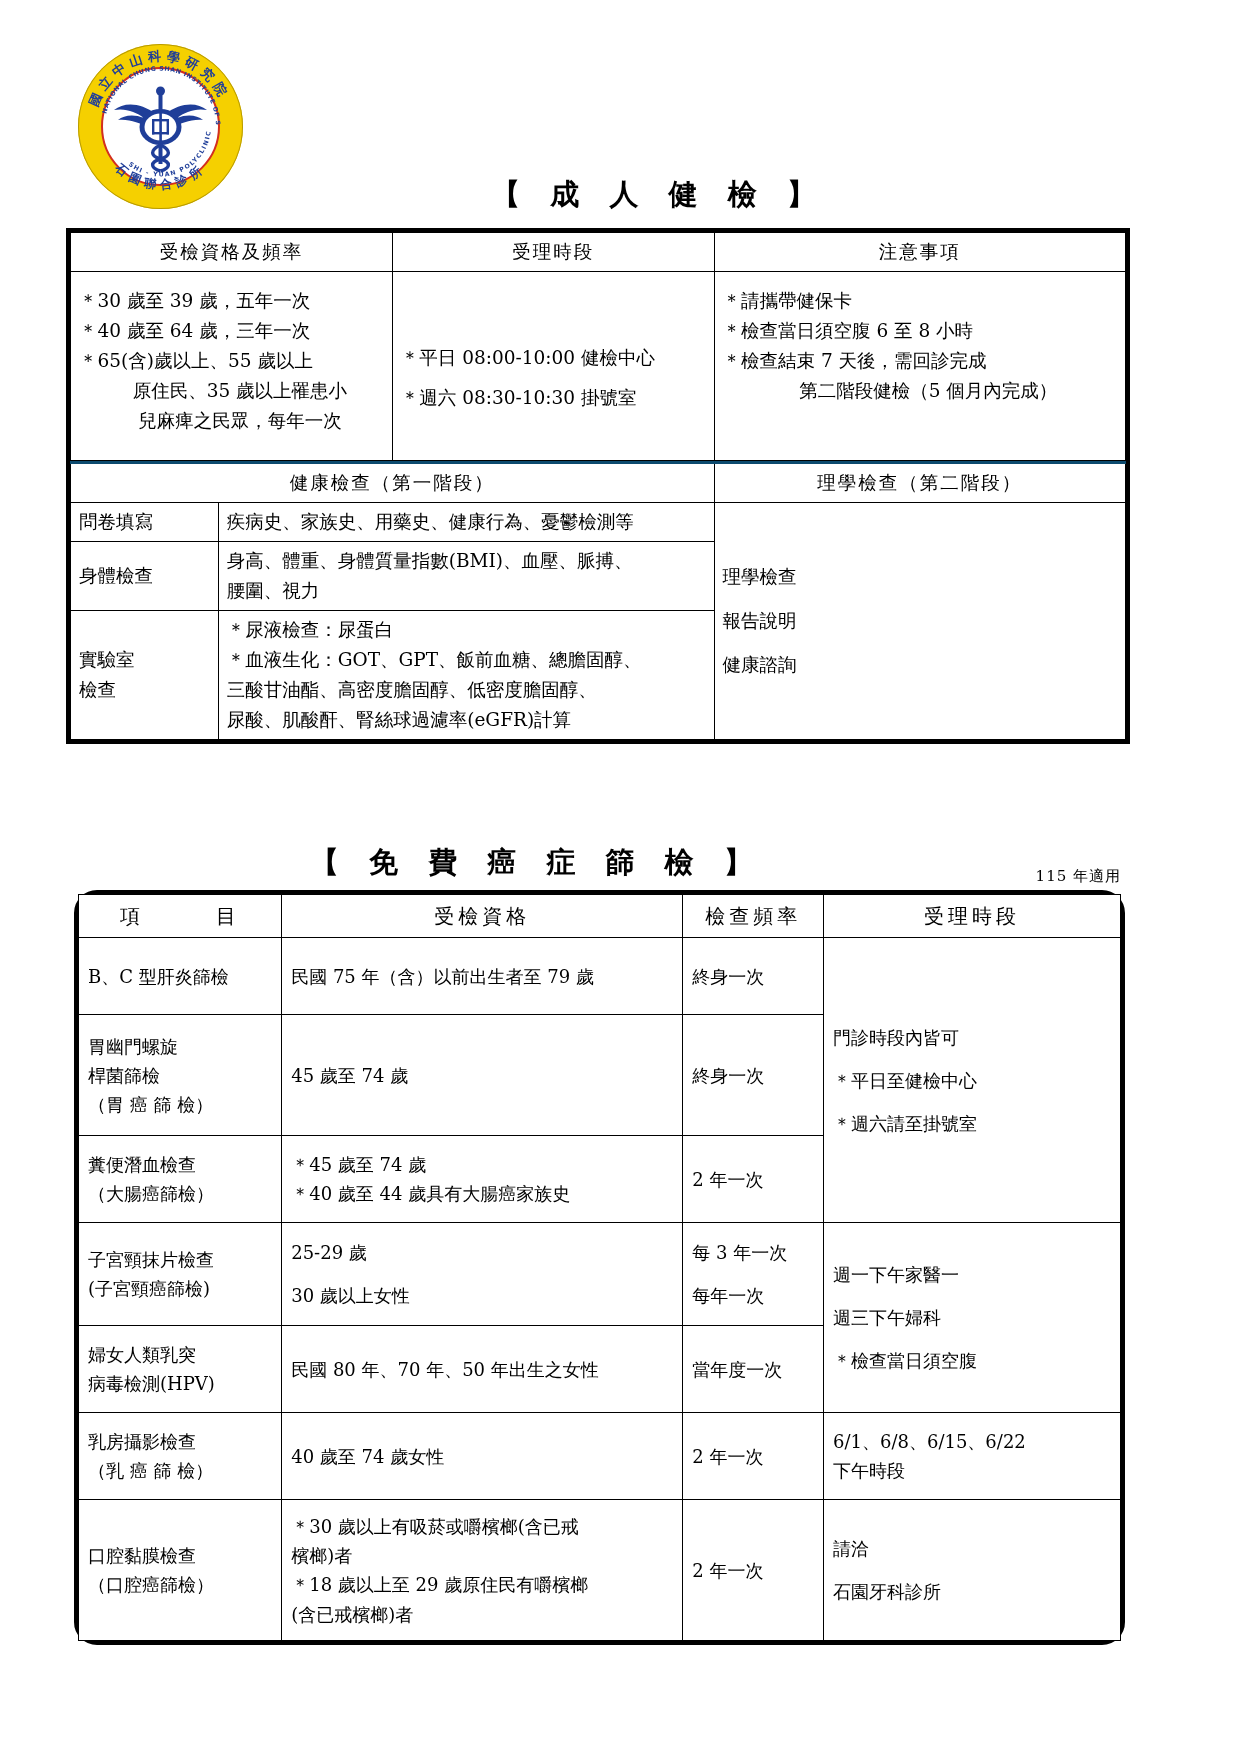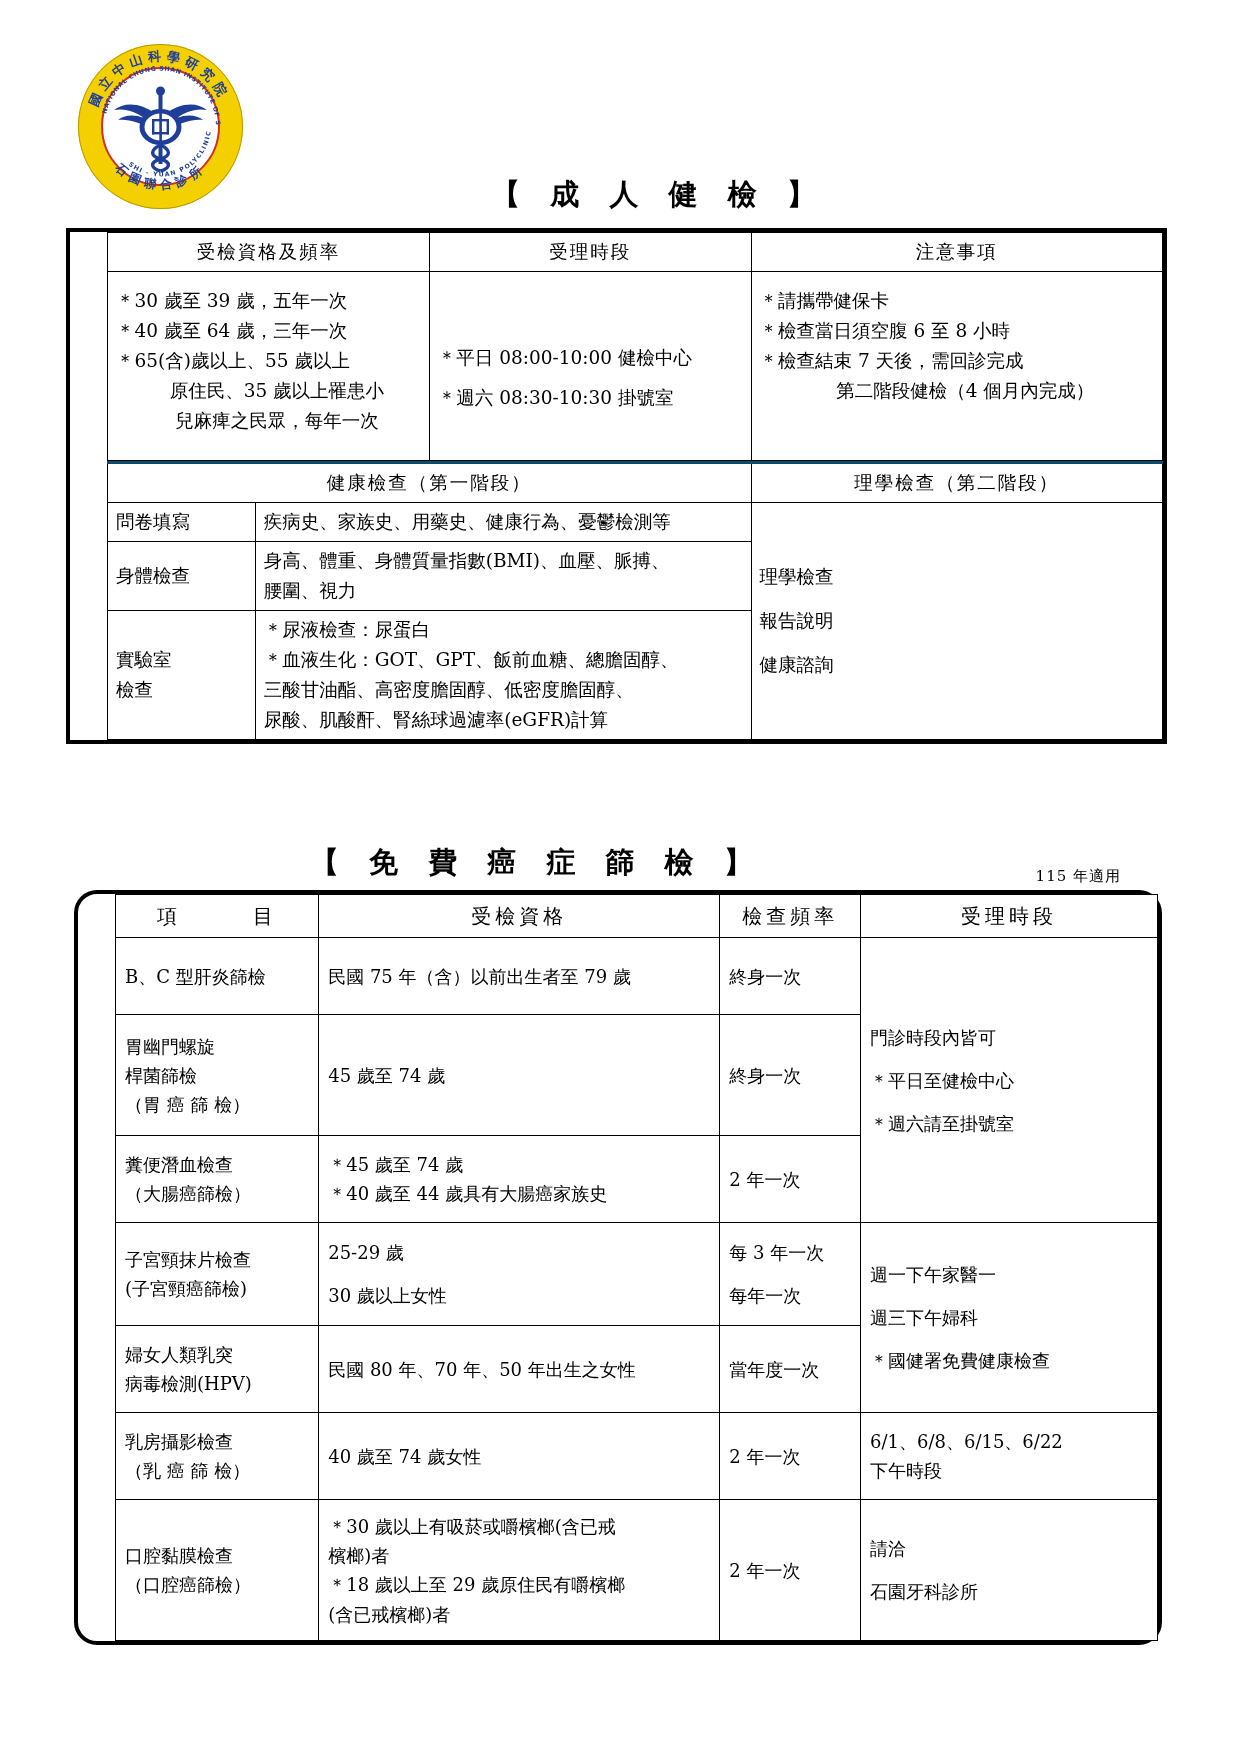--- a/index.html
+++ b/index.html
@@ -86,21 +86,20 @@
   table.doc td, table.doc th {
     border: 1.5px solid #000;
     padding: 4px 8px;
     vertical-align: middle;
     font-size: 18.5px;
     line-height: 1.62;
     font-weight: normal;
   }
   .thickbox {
     border: 4px solid #000;
-    padding-left: 37px;
   }
   .hdr {
     text-align: center;
     font-weight: 700;
     font-size: 20px;
     letter-spacing: 2px;
   }
   .ctr { }
   .lft { text-align: left; }
 
@@ -233,21 +232,21 @@
           <td class="lft cell-lines">
             <div style="height:24px"></div>
             <div>＊平日 08:00-10:00 健檢中心</div>
             <div style="height:10px"></div>
             <div>＊週六 08:30-10:30 掛號室</div>
           </td>
           <td class="lft cell-lines" style="vertical-align:top;padding-top:14px">
             <div>＊請攜帶健保卡</div>
             <div>＊檢查當日須空腹 6 至 8 小時</div>
             <div>＊檢查結束 7 天後，需回診完成</div>
-            <div class="indent">第二階段健檢（4 個月內完成）</div>
+            <div class="indent">第二階段健檢（5 個月內完成）</div>
           </td>
         </tr>
       </tbody>
     </table>
 
     <table class="doc" style="border-top:3px solid #0c4a6e">
       <colgroup>
         <col style="width:14%">
           <col style="width:47%">
           <col style="width:39%">
@@ -361,21 +360,21 @@
           <td class="ctr cell-lines two-line">
             <div>每 3 年一次</div>
             <div class="vsp"></div>
             <div>每年一次</div>
           </td>
           <td class="ctr cell-lines" rowspan="2">
             <div>週一下午家醫一</div>
             <div class="vsp"></div>
             <div>週三下午婦科</div>
             <div class="vsp"></div>
-            <div>＊國健署免費健康檢查</div>
+            <div>＊檢查當日須空腹</div>
           </td>
         </tr>
 
         <tr>
           <td class="ctr cell-lines" style="height:76px">
             <div>婦女人類乳突</div>
             <div>病毒檢測(HPV)</div>
           </td>
           <td class="lft">民國 80 年、70 年、50 年出生之女性</td>
           <td class="ctr">當年度一次</td>

